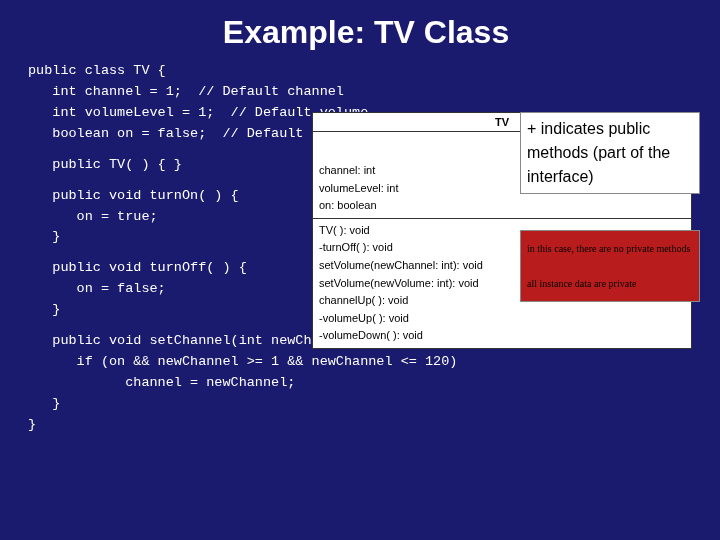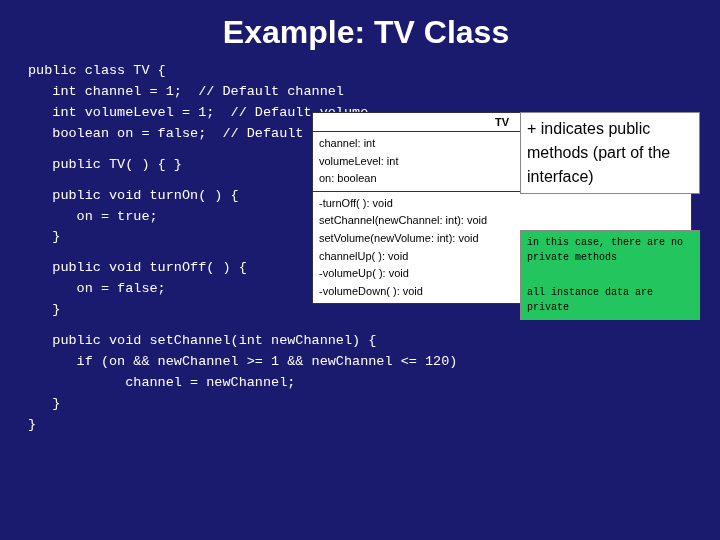--- a/index.html
+++ b/index.html
@@ -54,20 +54,21 @@
       text-align: center;
       padding: 3px 0;
       font-weight: bold;
       font-size: 11px;
     }
 
     .uml-fields-box {
       border-bottom: 1.5px solid #333;
       padding: 3px 6px;
       line-height: 1.6;
+      margin-top: 27px;
     }
 
     .uml-methods-box {
       padding: 3px 6px;
       line-height: 1.6;
     }
 
     .uml-note-box {
       position: absolute;
       top: 112px;
@@ -80,26 +81,26 @@
       font-size: 16px;
       padding: 4px 6px;
       line-height: 1.5;
     }
 
     .uml-note-box2 {
       position: absolute;
       top: 230px;
       left: 520px;
       width: 180px;
-      background: #22c55e;
+      background: #b91c1c;
       border: 1px solid #888;
       color: #000;
-      font-family: Liberation Mono, monospace;
+      font-family: Liberation Serif, serif;
       font-size: 10px;
-      padding: 4px 6px;
+      padding: 10px 6px;
       line-height: 1.5;
     }
     .spacer-md { height: 10px; }
   </style>
 </head>
 <body>
 
 <div class="title">Example:  TV Class</div>
 
 <div class="code-area">
@@ -126,22 +127,23 @@
 </div>
 
 <div class="uml-diagram">
   <div class="uml-title-box">TV</div>
   <div class="uml-fields-box">
     <div>channel: int</div>
     <div>volumeLevel: int</div>
     <div>on: boolean</div>
   </div>
   <div class="uml-methods-box">
+    <div>TV( ): void</div>
     <div>-turnOff( ): void</div>
-    <div>setChannel(newChannel: int): void</div>
+    <div>setVolume(newChannel: int): void</div>
     <div>setVolume(newVolume: int): void</div>
     <div>channelUp( ): void</div>
     <div>-volumeUp( ): void</div>
     <div>-volumeDown( ): void</div>
   </div>
 </div>
 
 <div class="uml-note-box">
   <span>+ indicates public methods
 (part of the interface)</span>

